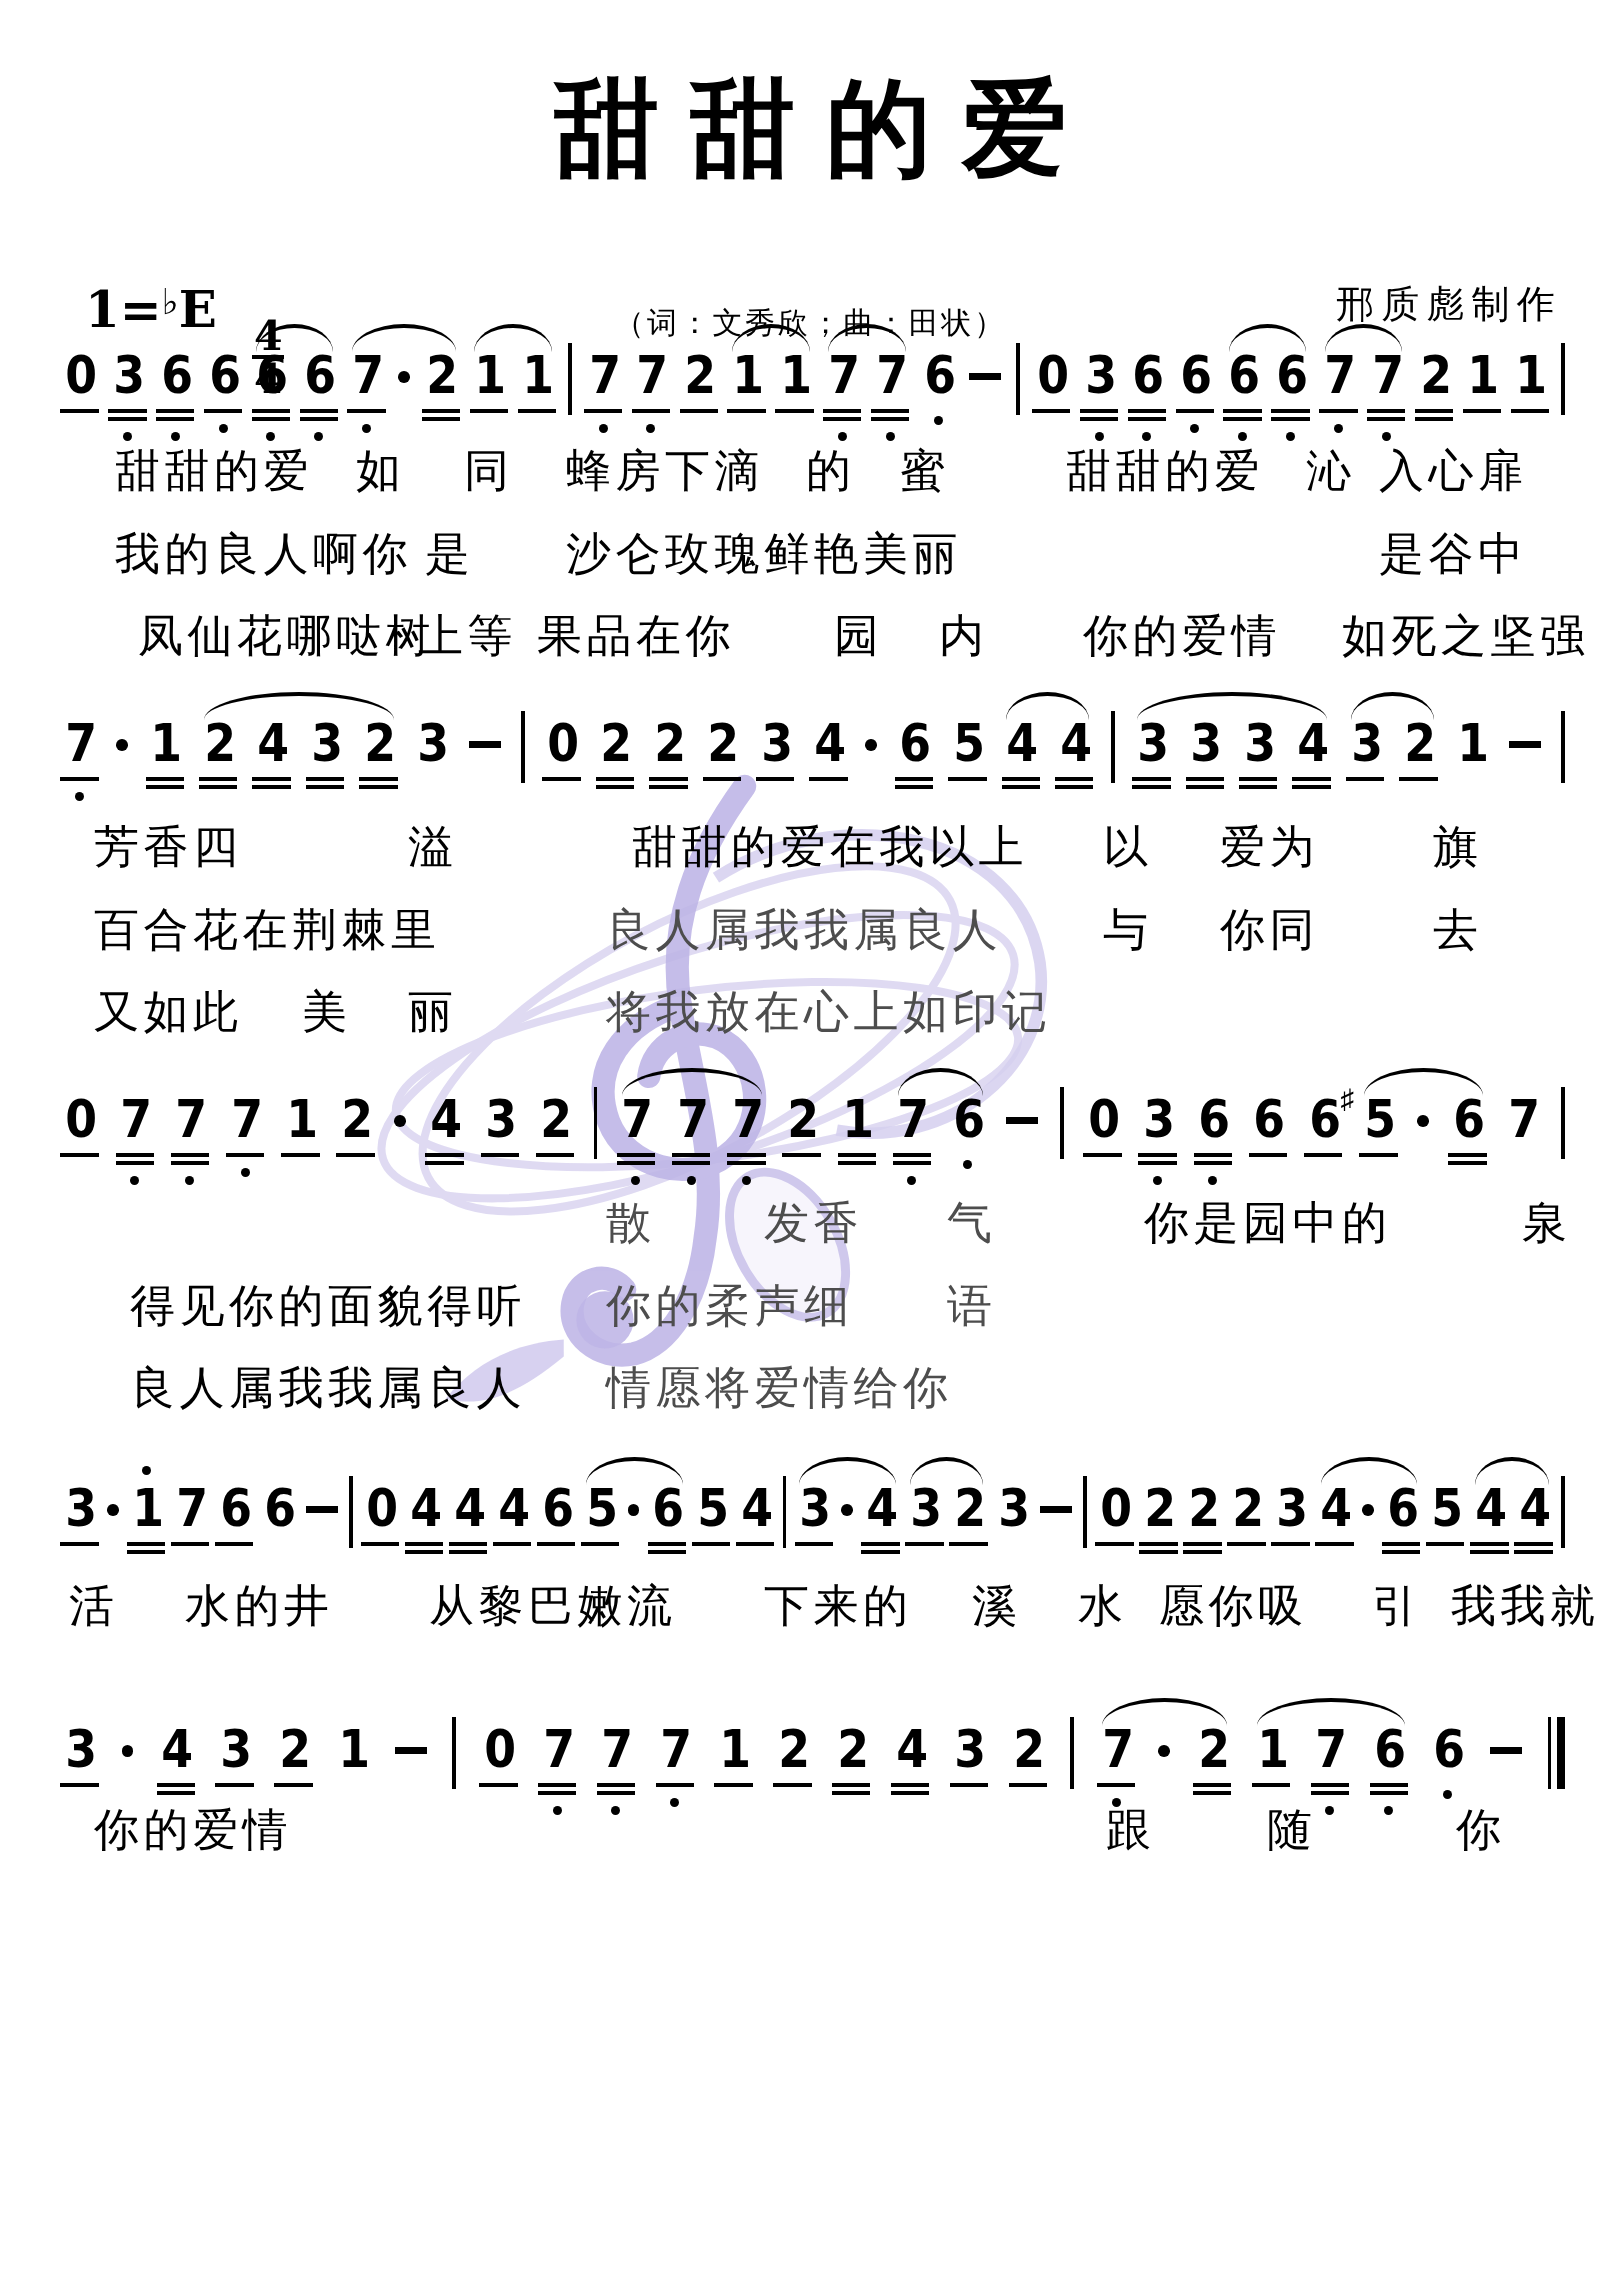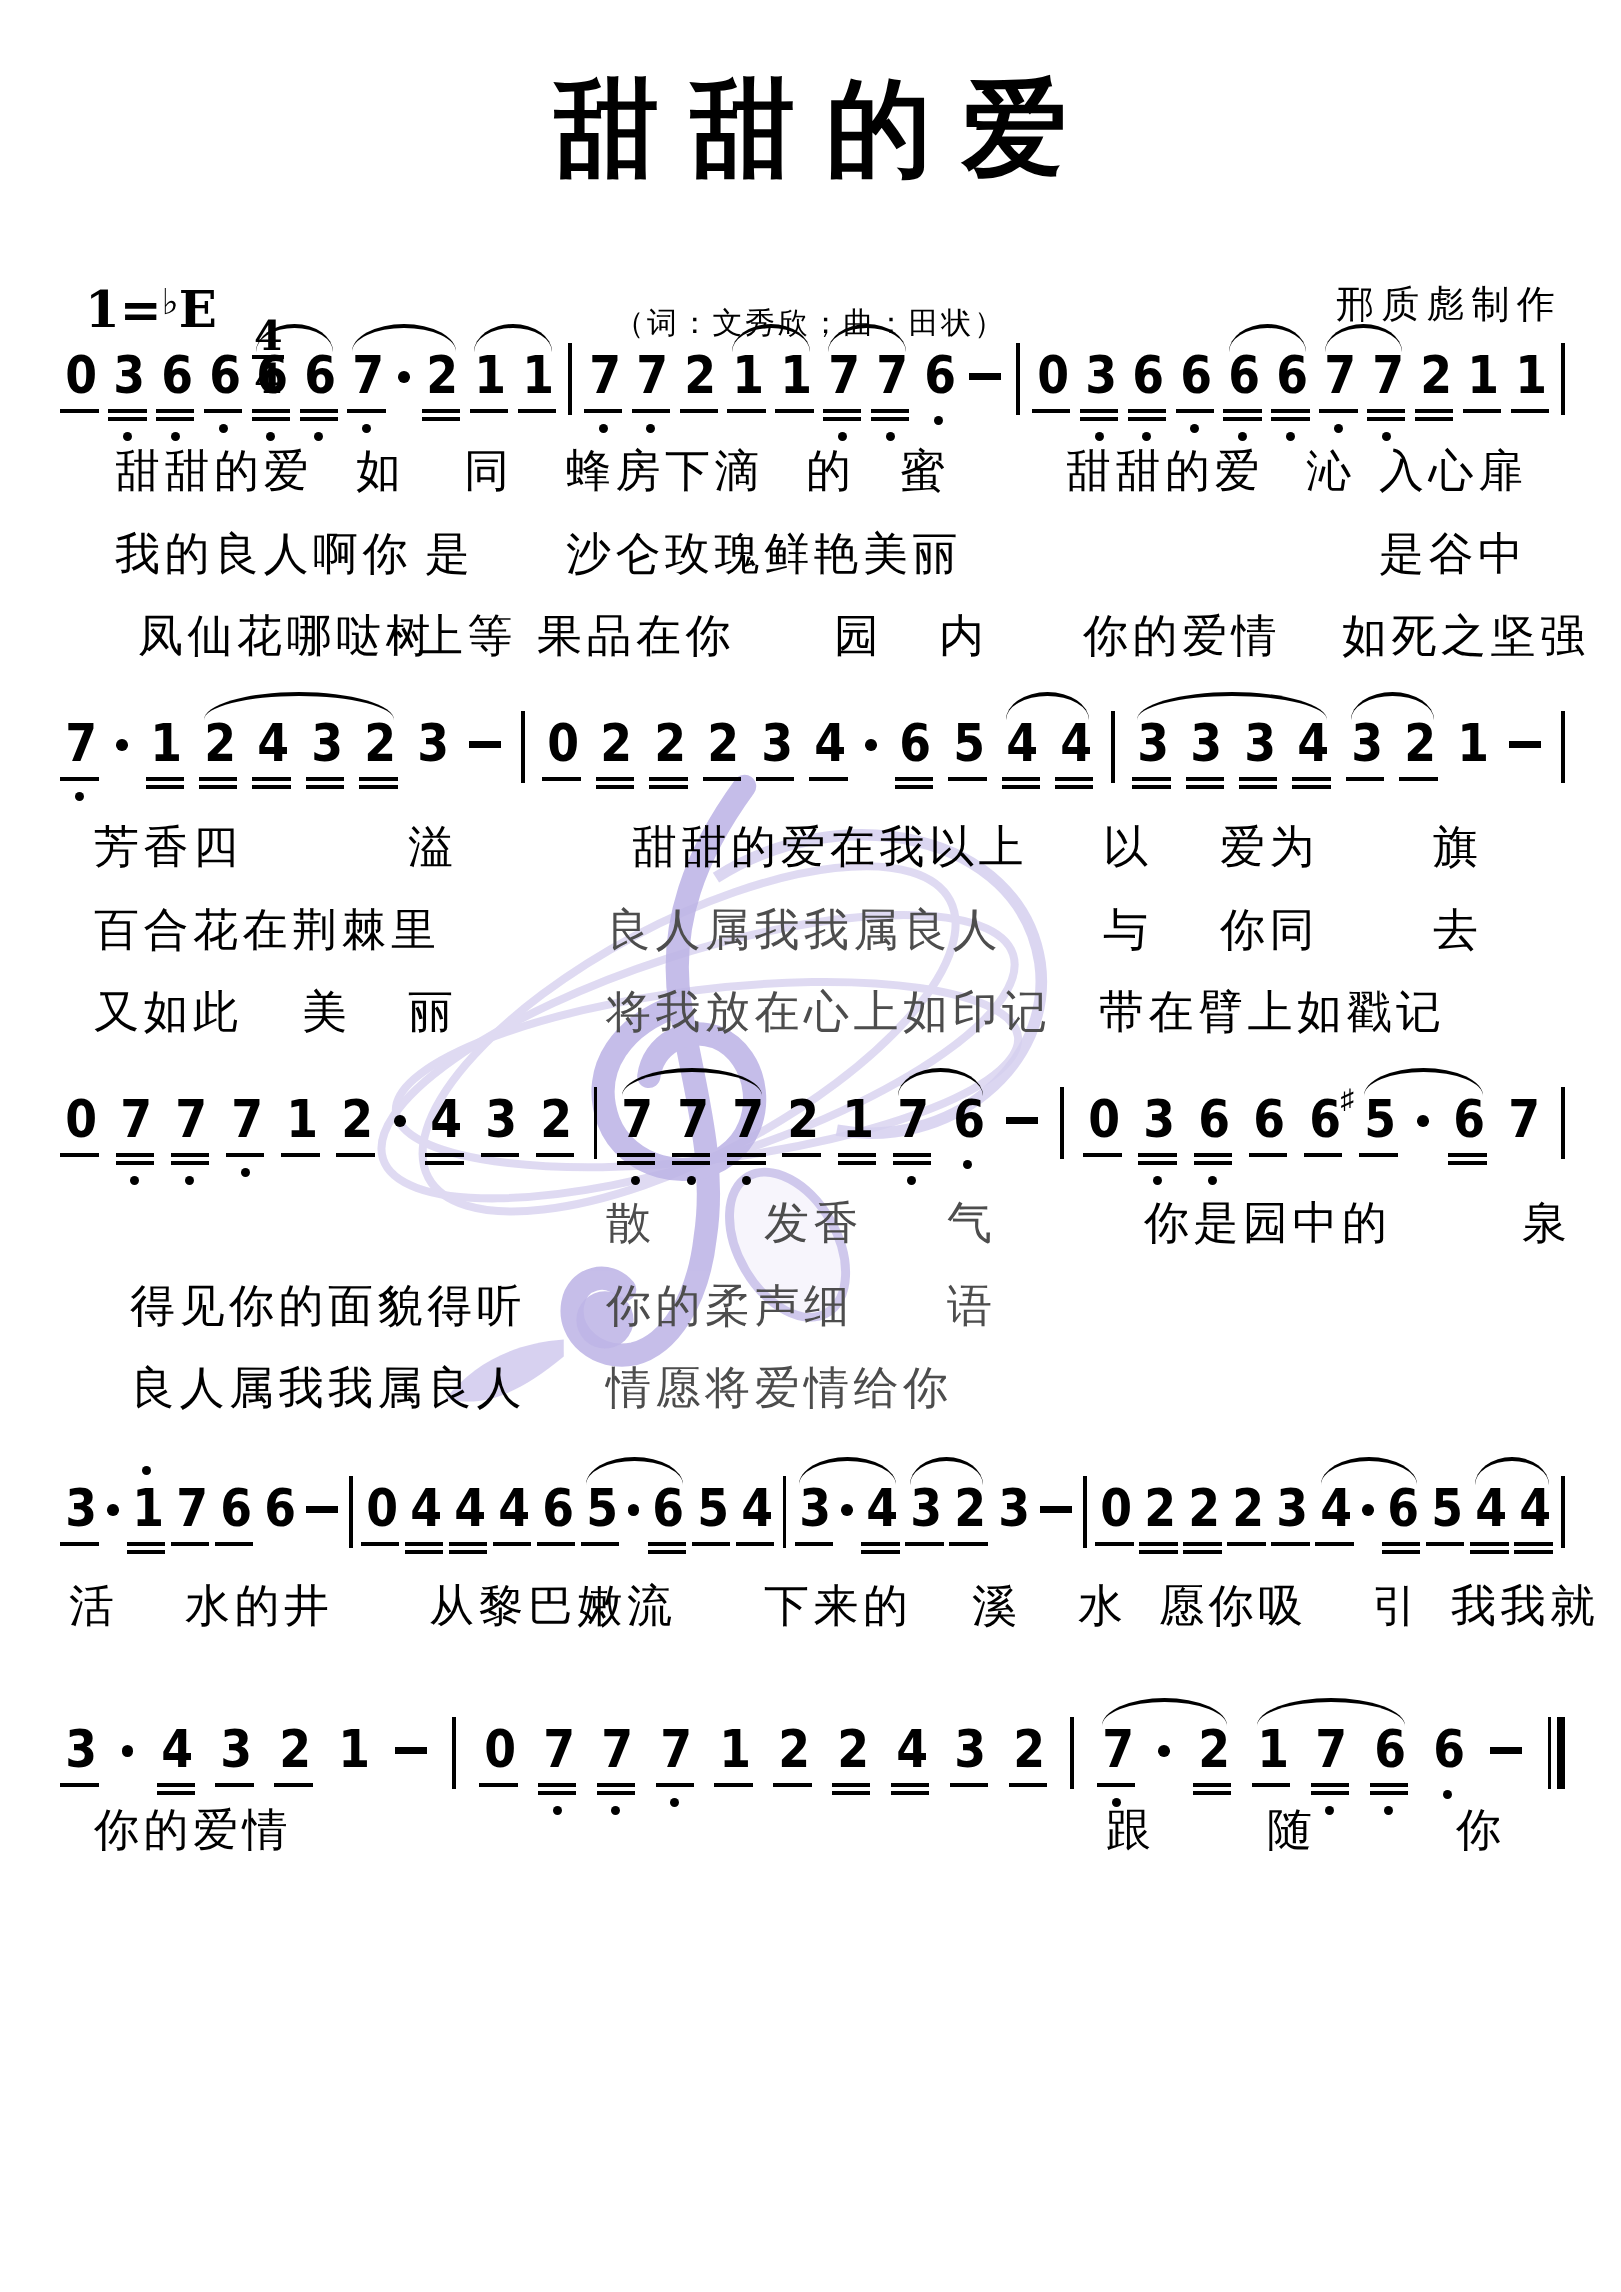--- a/index.html
+++ b/index.html
@@ -318,21 +318,20 @@
         <span class="gray" style="left: 606px;">良人属我我属良人</span>
         <span style="left: 1103px;">与</span>
         <span style="left: 1220px;">你同</span>
         <span style="left: 1433px;">去</span>
       </div>
       <div class="lyricrow" style="top: 986px;">
         <span style="left: 94px;">又如此</span>
         <span style="left: 302px;">美</span>
         <span style="left: 408px;">丽</span>
         <span class="gray" style="left: 606px;">将我放在心上如印记</span>
-        <span style="left: 1099px;">带在臂上如戳记</span>
       </div>
       <div class="lyricrow" style="top: 1197px;">
         <span class="gray" style="left: 606px;">散</span>
         <span class="gray" style="left: 764px;">发香</span>
         <span class="gray" style="left: 947px;">气</span>
         <span style="left: 1144px;">你是园中的</span>
         <span style="left: 1522px;">泉</span>
       </div>
       <div class="lyricrow" style="top: 1280px;">
         <span style="left: 130px;">得见你的面貌得听</span>

